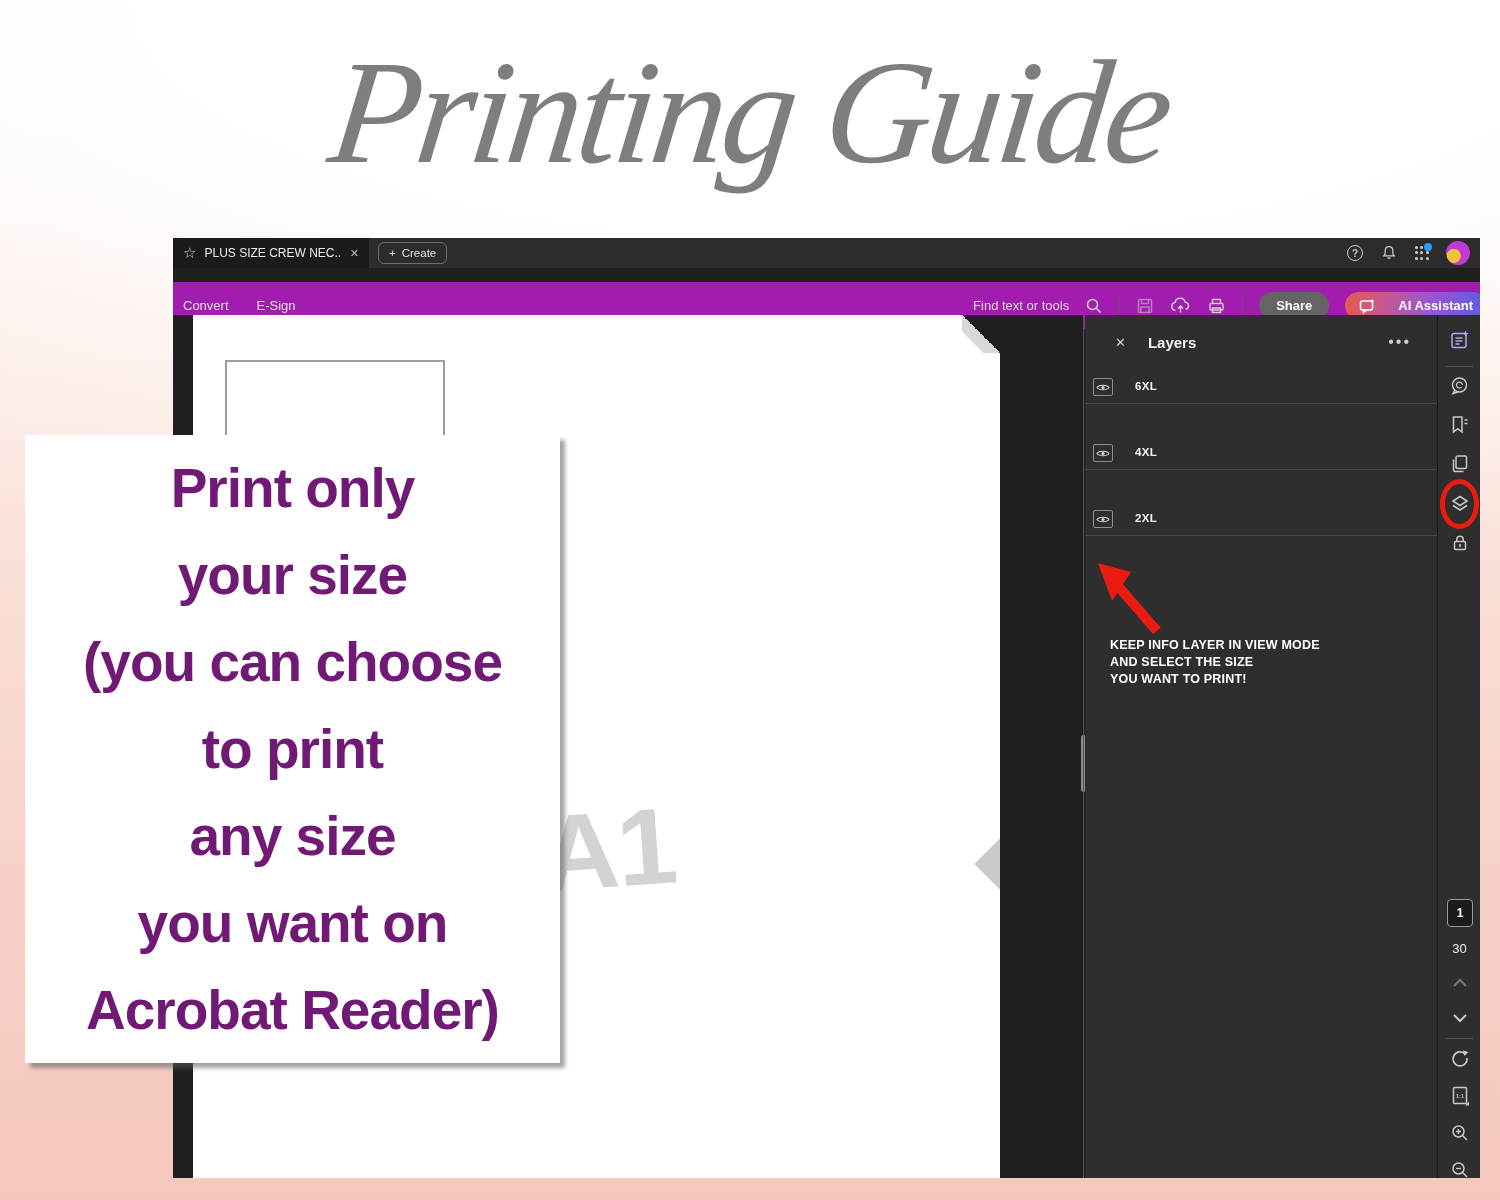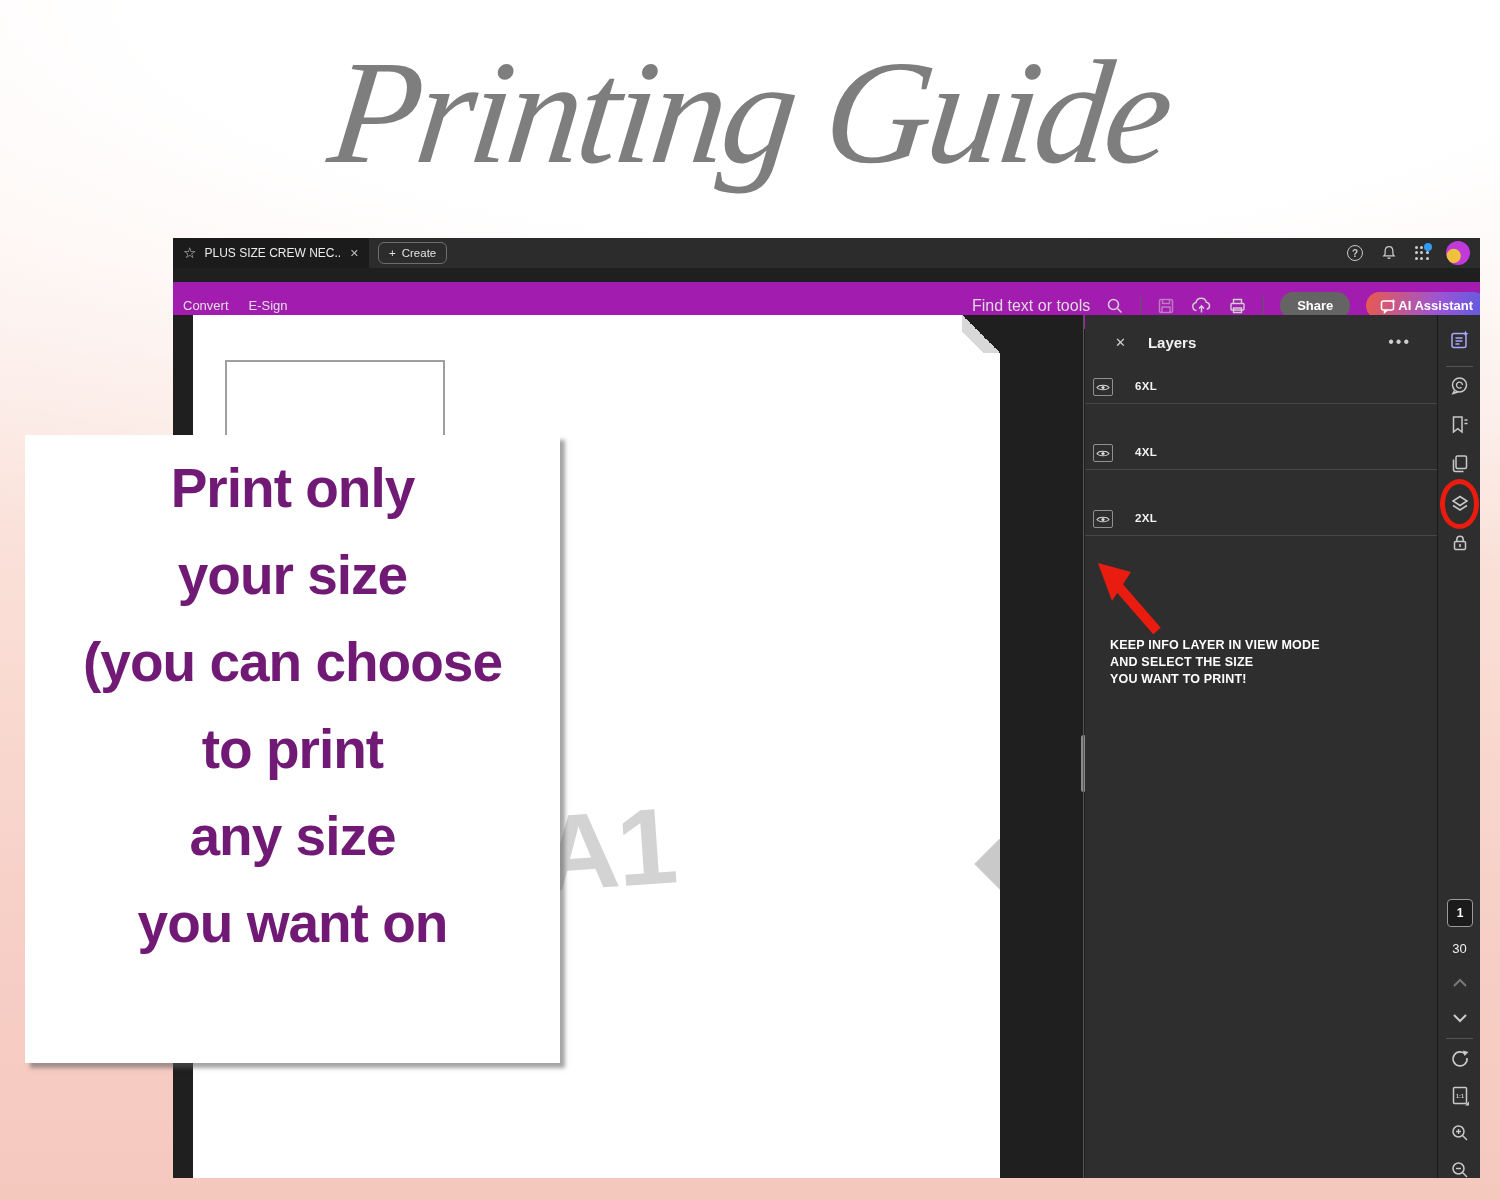--- a/index.html
+++ b/index.html
@@ -37,28 +37,28 @@
   .help-circ{ width:16px; height:16px; border:1.4px solid #c9c9c9; border-radius:50%; color:#c9c9c9;
     font-size:10px; display:flex; align-items:center; justify-content:center; font-weight:bold; }
   .grid-icon{ position:relative; width:14px; height:14px; display:grid; grid-template-columns:repeat(3,1fr); gap:2px; }
   .grid-icon i{ width:3px; height:3px; border-radius:50%; background:#cfcfcf; }
   .grid-dot{ position:absolute; right:-3px; top:-3px; width:8px; height:8px; border-radius:50%; background:#2e9cf5; }
   .avatar{ width:24px; height:24px; border-radius:50%;
     background:radial-gradient(circle at 32% 62%, #f0c23c 0 30%, #c139d8 34% 72%, #8a2be2 100%); }
 
   
   .toolbar{ left:0; top:44px; width:1328px; height:47px; background:#a21caf; display:flex; align-items:center; }
-  .menu-item{ color:#e0e0e0; font-size:13px; margin-left:20px; }
+  .menu-item{ color:#e0e0e0; font-size:13px; margin-left:28px; }
   .menu-item:first-child{ margin-left:10px; }
   .toolbar-right{ position:absolute; right:14px; top:0; height:47px; display:flex; align-items:center; gap:16px; }
-  .find-label{ color:#dcdcdc; font-size:16px; }
+  .find-label{ color:#dcdcdc; font-size:13px; }
   .tb-divider{ width:1px; height:22px; background:#5a5a5a; }
   .pill{ height:27px; border-radius:15px; display:flex; align-items:center; color:#fff; font-size:13px; font-weight:bold; }
   .share-pill{ background:#646464; padding:0 17px; }
-  .ai-pill{ background:linear-gradient(100deg,#e95a4e 0%, #9a55d6 60%, #5a5ce2 100%); padding:0 14px; gap:1px; }
+  .ai-pill{ background:linear-gradient(100deg,#e95a4e 0%, #9a55d6 60%, #5a5ce2 100%); padding:0 14px; gap:22px; }
   .dim{ opacity:.55; }
 
   
   .content{ left:0; top:77px; width:1307px; height:863px; }
   .docarea{ left:0; top:0; width:910px; height:863px; background:#1f1f1f; }
   .page{ left:20px; top:0; width:807px; height:863px; background:#ffffff; overflow:hidden; }
   .pattern-rect{ left:32px; top:45px; width:220px; height:112px; border:2px solid #9f9f9f; border-bottom:none; }
   .dogear{ right:0; top:0; width:38px; height:38px;
     background:linear-gradient(225deg, #1f1f1f 50%, #d8d8d8 50%, #d8d8d8 72%, #ffffff 72%); }
   .watermark{ left:348px; top:472px; font-size:108px; font-weight:bold; color:#d3d3d3; transform:rotate(-4deg); letter-spacing:-2px;}
@@ -321,13 +321,14 @@
   </div>
 </div>
 
 <div class="abs overlay-box">
   <div class="overlay-line">Print only</div>
   <div class="overlay-line">your size</div>
   <div class="overlay-line">(you can choose</div>
   <div class="overlay-line">to print</div>
   <div class="overlay-line">any size</div>
   <div class="overlay-line">you want on</div>
+  <div class="overlay-line">Acrobat Reader)</div>
 </div>
 
 </body></html>

